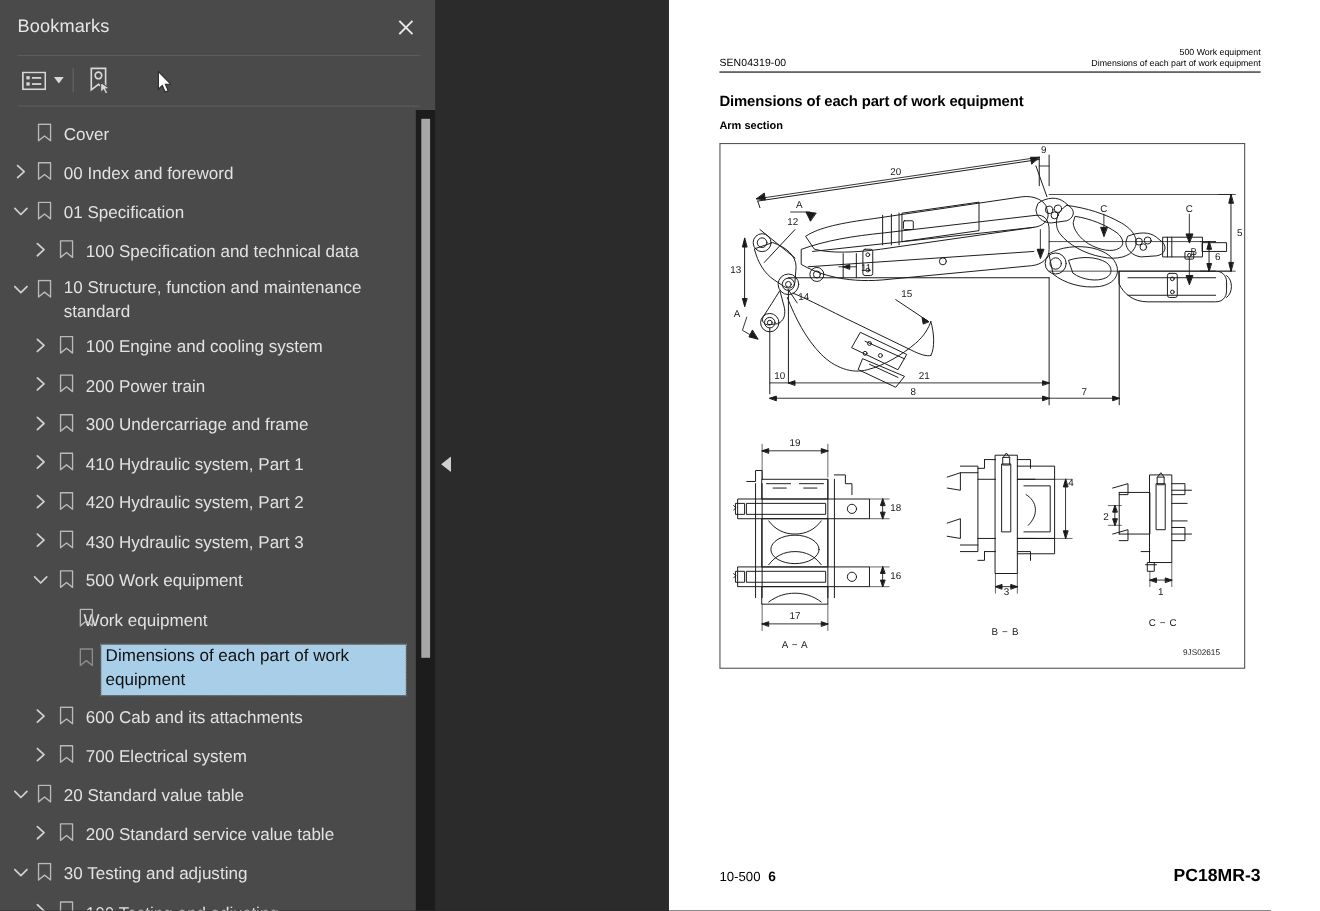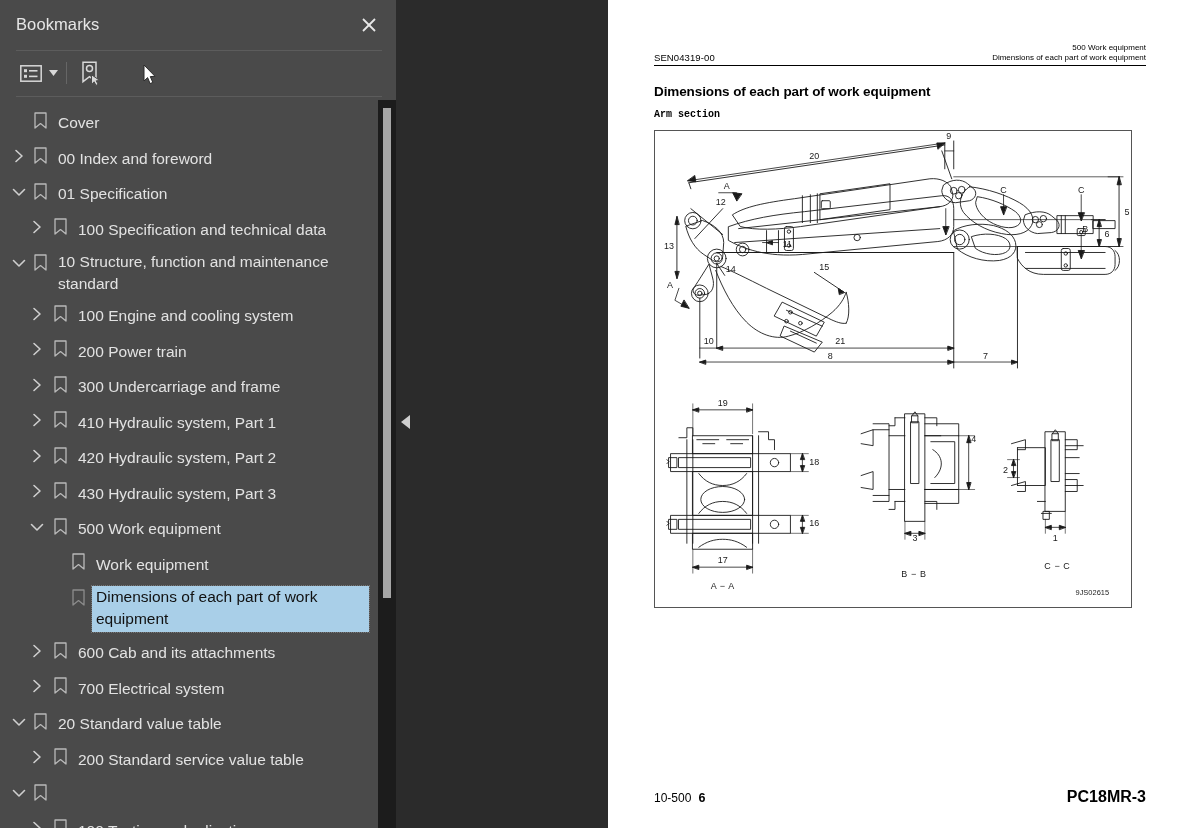--- a/index.html
+++ b/index.html
@@ -104,21 +104,21 @@
     max-width: 300px;
   }
   
   .d1 .chev { left: 11px; }
   .d1 .bmk-icon { left: 34px; }
   .d1 .bm-label { margin-left: 58px; }
   .d2 .chev { left: 29px; }
   .d2 .bmk-icon { left: 54px; }
   .d2 .bm-label { margin-left: 78px; }
   .d3 .bmk-icon { left: 72px; }
-  .d3 .bm-label { margin-left: 96px; }
+  .d3 .bm-label { margin-left: 76px; }
 
   .bm-row.selected .bm-label {
     background: #a9cfe8;
     color: #111;
     outline: 1px dotted #777;
     padding: 0 6px 2px 4px;
     margin-left: 92px;
     width: 277px;
     max-width: 277px;
   }
@@ -193,21 +193,21 @@
     text-align: right;
     font-size: 8px; color: #000; line-height: 10px;
   }
   #doc-title {
     margin-top: 18px;
     font-size: 13.5px; font-weight: bold; color: #000;
     letter-spacing: -0.1px;
   }
   #doc-subtitle {
     margin-top: 10px;
-    font-size: 10px; font-weight: bold; color: #000; font-family: Liberation Mono, monospace;
+    font-size: 10px; font-weight: bold; color: #000;
   }
   #figure-box {
     margin-top: 10px;
     width: 478px; height: 478px;
     border: 1px solid #555;
     position: relative;
     background: #fff;
   }
   #figure-svg { display: block; width: 100%; height: 100%; }
   #doc-footer {
@@ -457,20 +457,21 @@
         </div>
         <div class="bm-row d1">
           <span class="chev">
             <svg width="14" height="10" viewBox="0 0 14 10">
               <polyline points="1.5,2.5 7,8 12.5,2.5" fill="none" stroke="currentColor" stroke-width="1.6" stroke-linecap="round" stroke-linejoin="round"></polyline>
             </svg>
           </span>
           <span class="bmk-icon"><svg width="13" height="17" viewBox="0 0 13 17">
               <path d="M1 1 h11 v15 l-5.5 -4.4 l-5.5 4.4 Z" fill="none" stroke="currentColor" stroke-width="1.3" stroke-linejoin="round"></path>
             </svg></span>
+          <span class="bm-label">30 Testing and adjusting</span>
         </div>
         <div class="bm-row d2">
           <span class="chev">
             <svg width="10" height="14" viewBox="0 0 10 14">
               <polyline points="2,1.5 8,7 2,12.5" fill="none" stroke="currentColor" stroke-width="1.6" stroke-linecap="round" stroke-linejoin="round"></polyline>
             </svg>
           </span>
           <span class="bmk-icon"><svg width="13" height="17" viewBox="0 0 13 17">
               <path d="M1 1 h11 v15 l-5.5 -4.4 l-5.5 4.4 Z" fill="none" stroke="currentColor" stroke-width="1.3" stroke-linejoin="round"></path>
             </svg></span>

